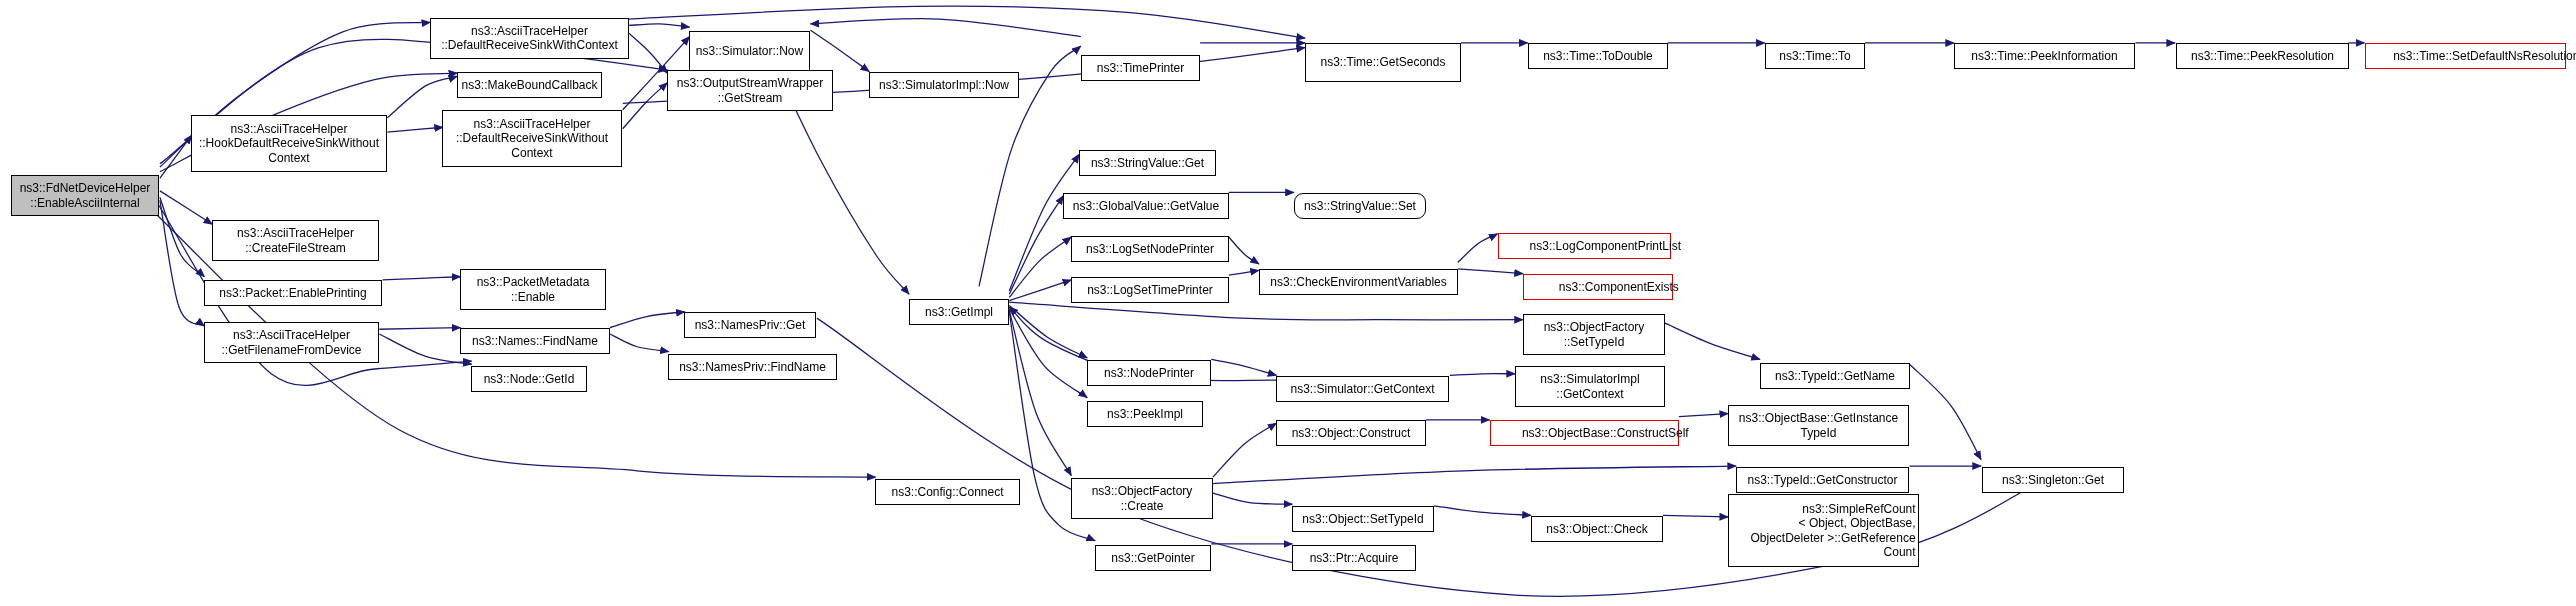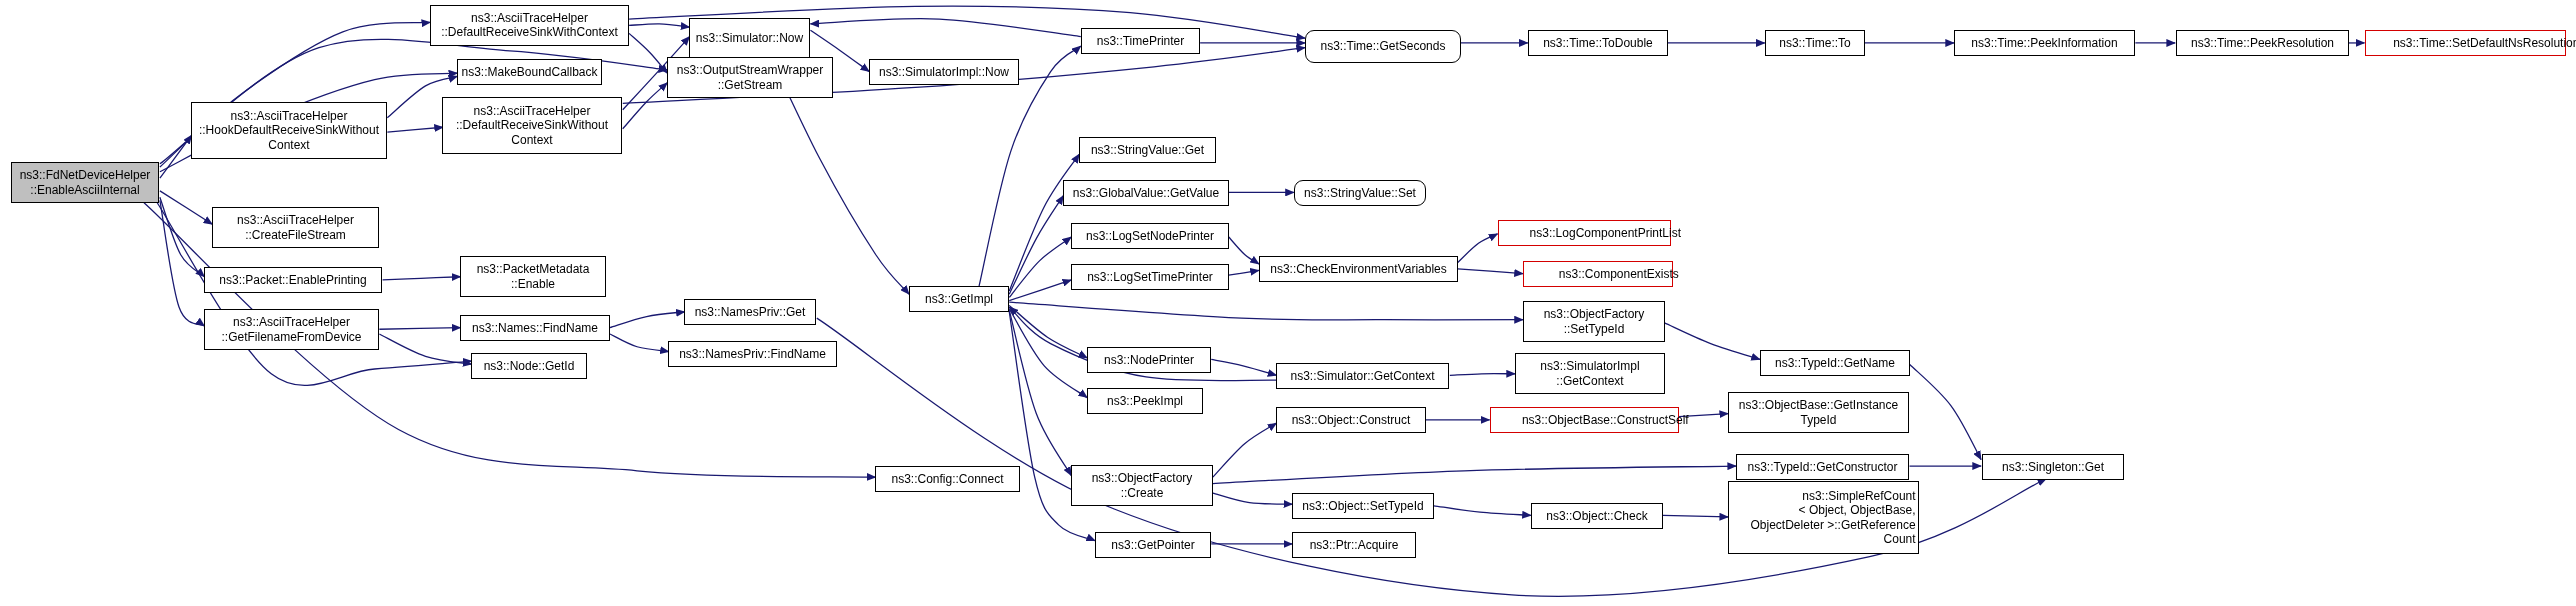--- a/index.html
+++ b/index.html
@@ -40,20 +40,21 @@
     color: var(--text, #000000);
     display: flex;
     flex-direction: column;
     justify-content: center;
     align-items: center;
     text-align: center;
     font-size: 12px;
     line-height: 14.3px;
     padding: 0.8px 2.4px;
     cursor: pointer;
+    margin-top: 13px;
   }
   .node.root {
     background: var(--root-fill, #bfbfbf);
   }
   .node.red {
     border: 1.6px solid var(--red-border, #d40000);
     padding-left: 44px;
   }
   .node-line {
     white-space: nowrap;
@@ -158,24 +159,24 @@
       <div class="node normal" style="left: 689px; top: 17.5px; width: 121px; height: 42px;">
         <div class="node-line">ns3::Simulator::Now</div>
       </div>
       <div class="node normal" style="left: 667px; top: 57px; width: 166px; height: 41px;">
         <div class="node-line">ns3::OutputStreamWrapper</div>
         <div class="node-line">::GetStream</div>
       </div>
       <div class="node normal" style="left: 869px; top: 59px; width: 150px; height: 25.5px;">
         <div class="node-line">ns3::SimulatorImpl::Now</div>
       </div>
-      <div class="node normal" style="left: 1081px; top: 28px; width: 119px; height: 25.5px;">
+      <div class="node normal" style="left: 1081px; top: 42px; width: 119px; height: 25.5px;">
         <div class="node-line">ns3::TimePrinter</div>
       </div>
-      <div class="node normal" style="left: 1305px; top: 30px; width: 156px; height: 33px; border-radius: 9px;">
+      <div class="node normal" style="left: 1305px; top: 30px; width: 156px; height: 39px;">
         <div class="node-line">ns3::Time::GetSeconds</div>
       </div>
       <div class="node normal" style="left: 1528px; top: 30px; width: 140px; height: 25.5px;">
         <div class="node-line">ns3::Time::ToDouble</div>
       </div>
       <div class="node normal" style="left: 1765px; top: 30px; width: 100px; height: 25.5px;">
         <div class="node-line">ns3::Time::To</div>
       </div>
       <div class="node normal" style="left: 1954px; top: 30px; width: 181px; height: 25.5px;">
         <div class="node-line">ns3::Time::PeekInformation</div>

